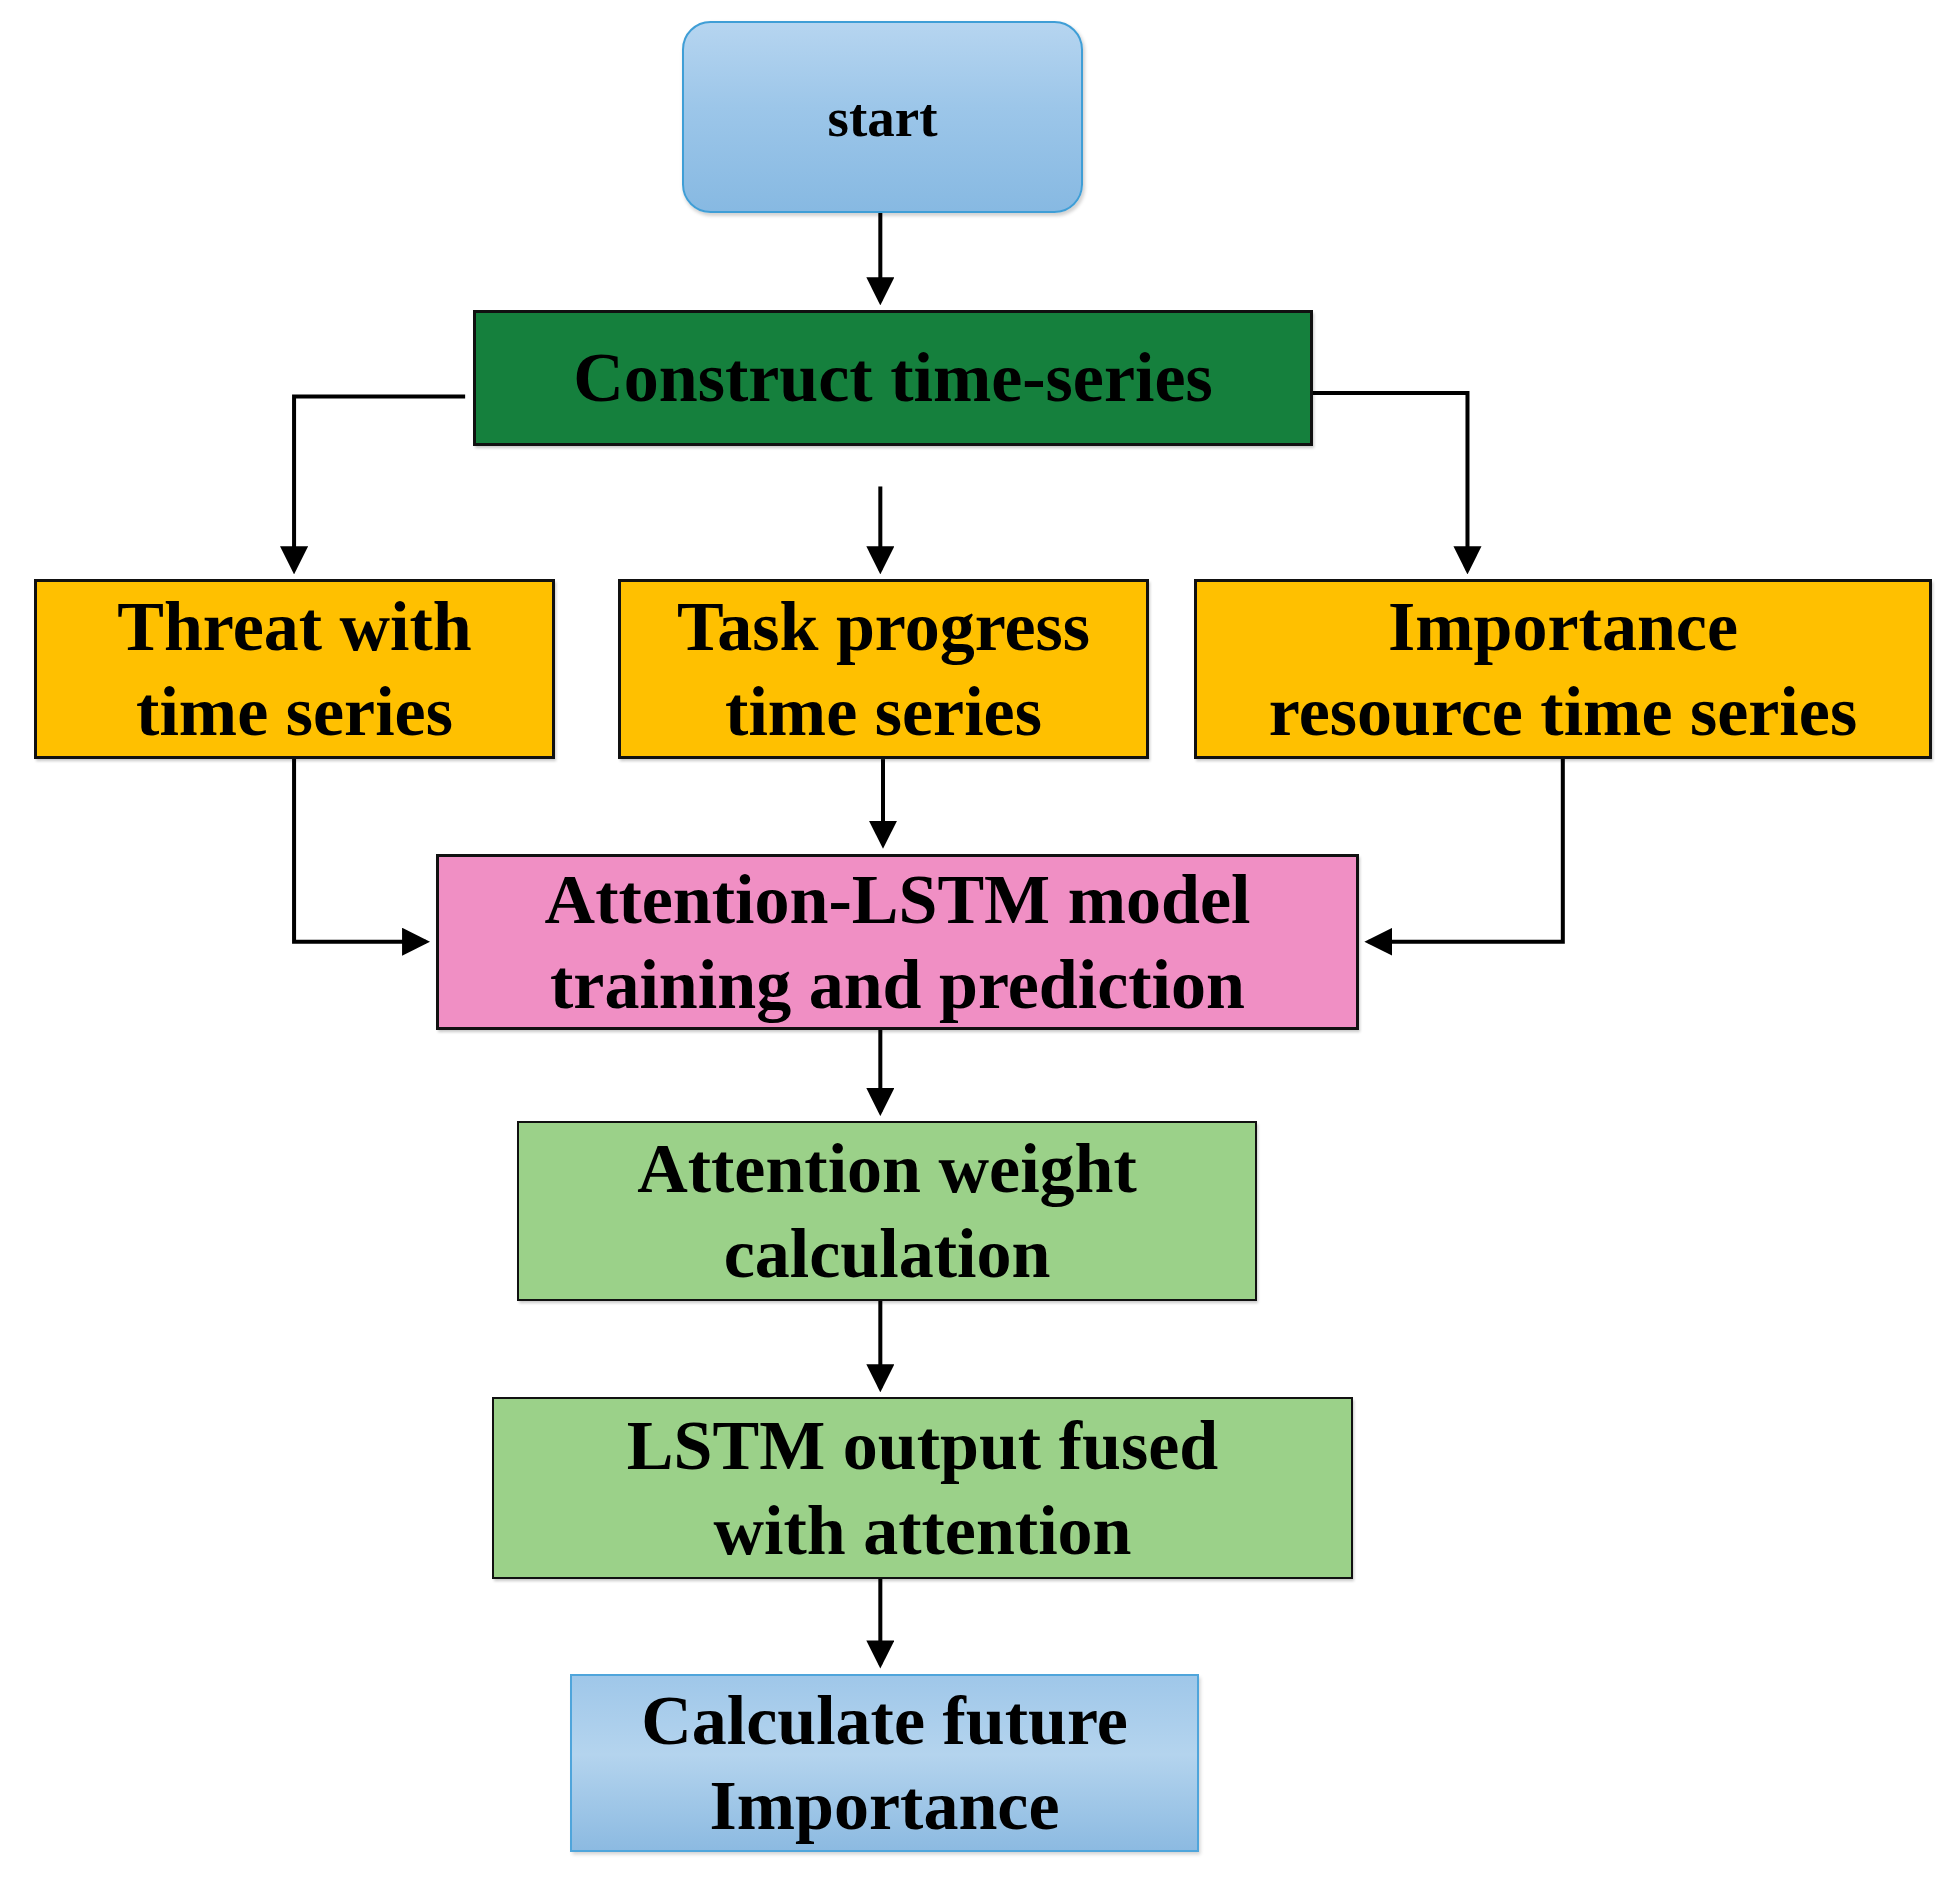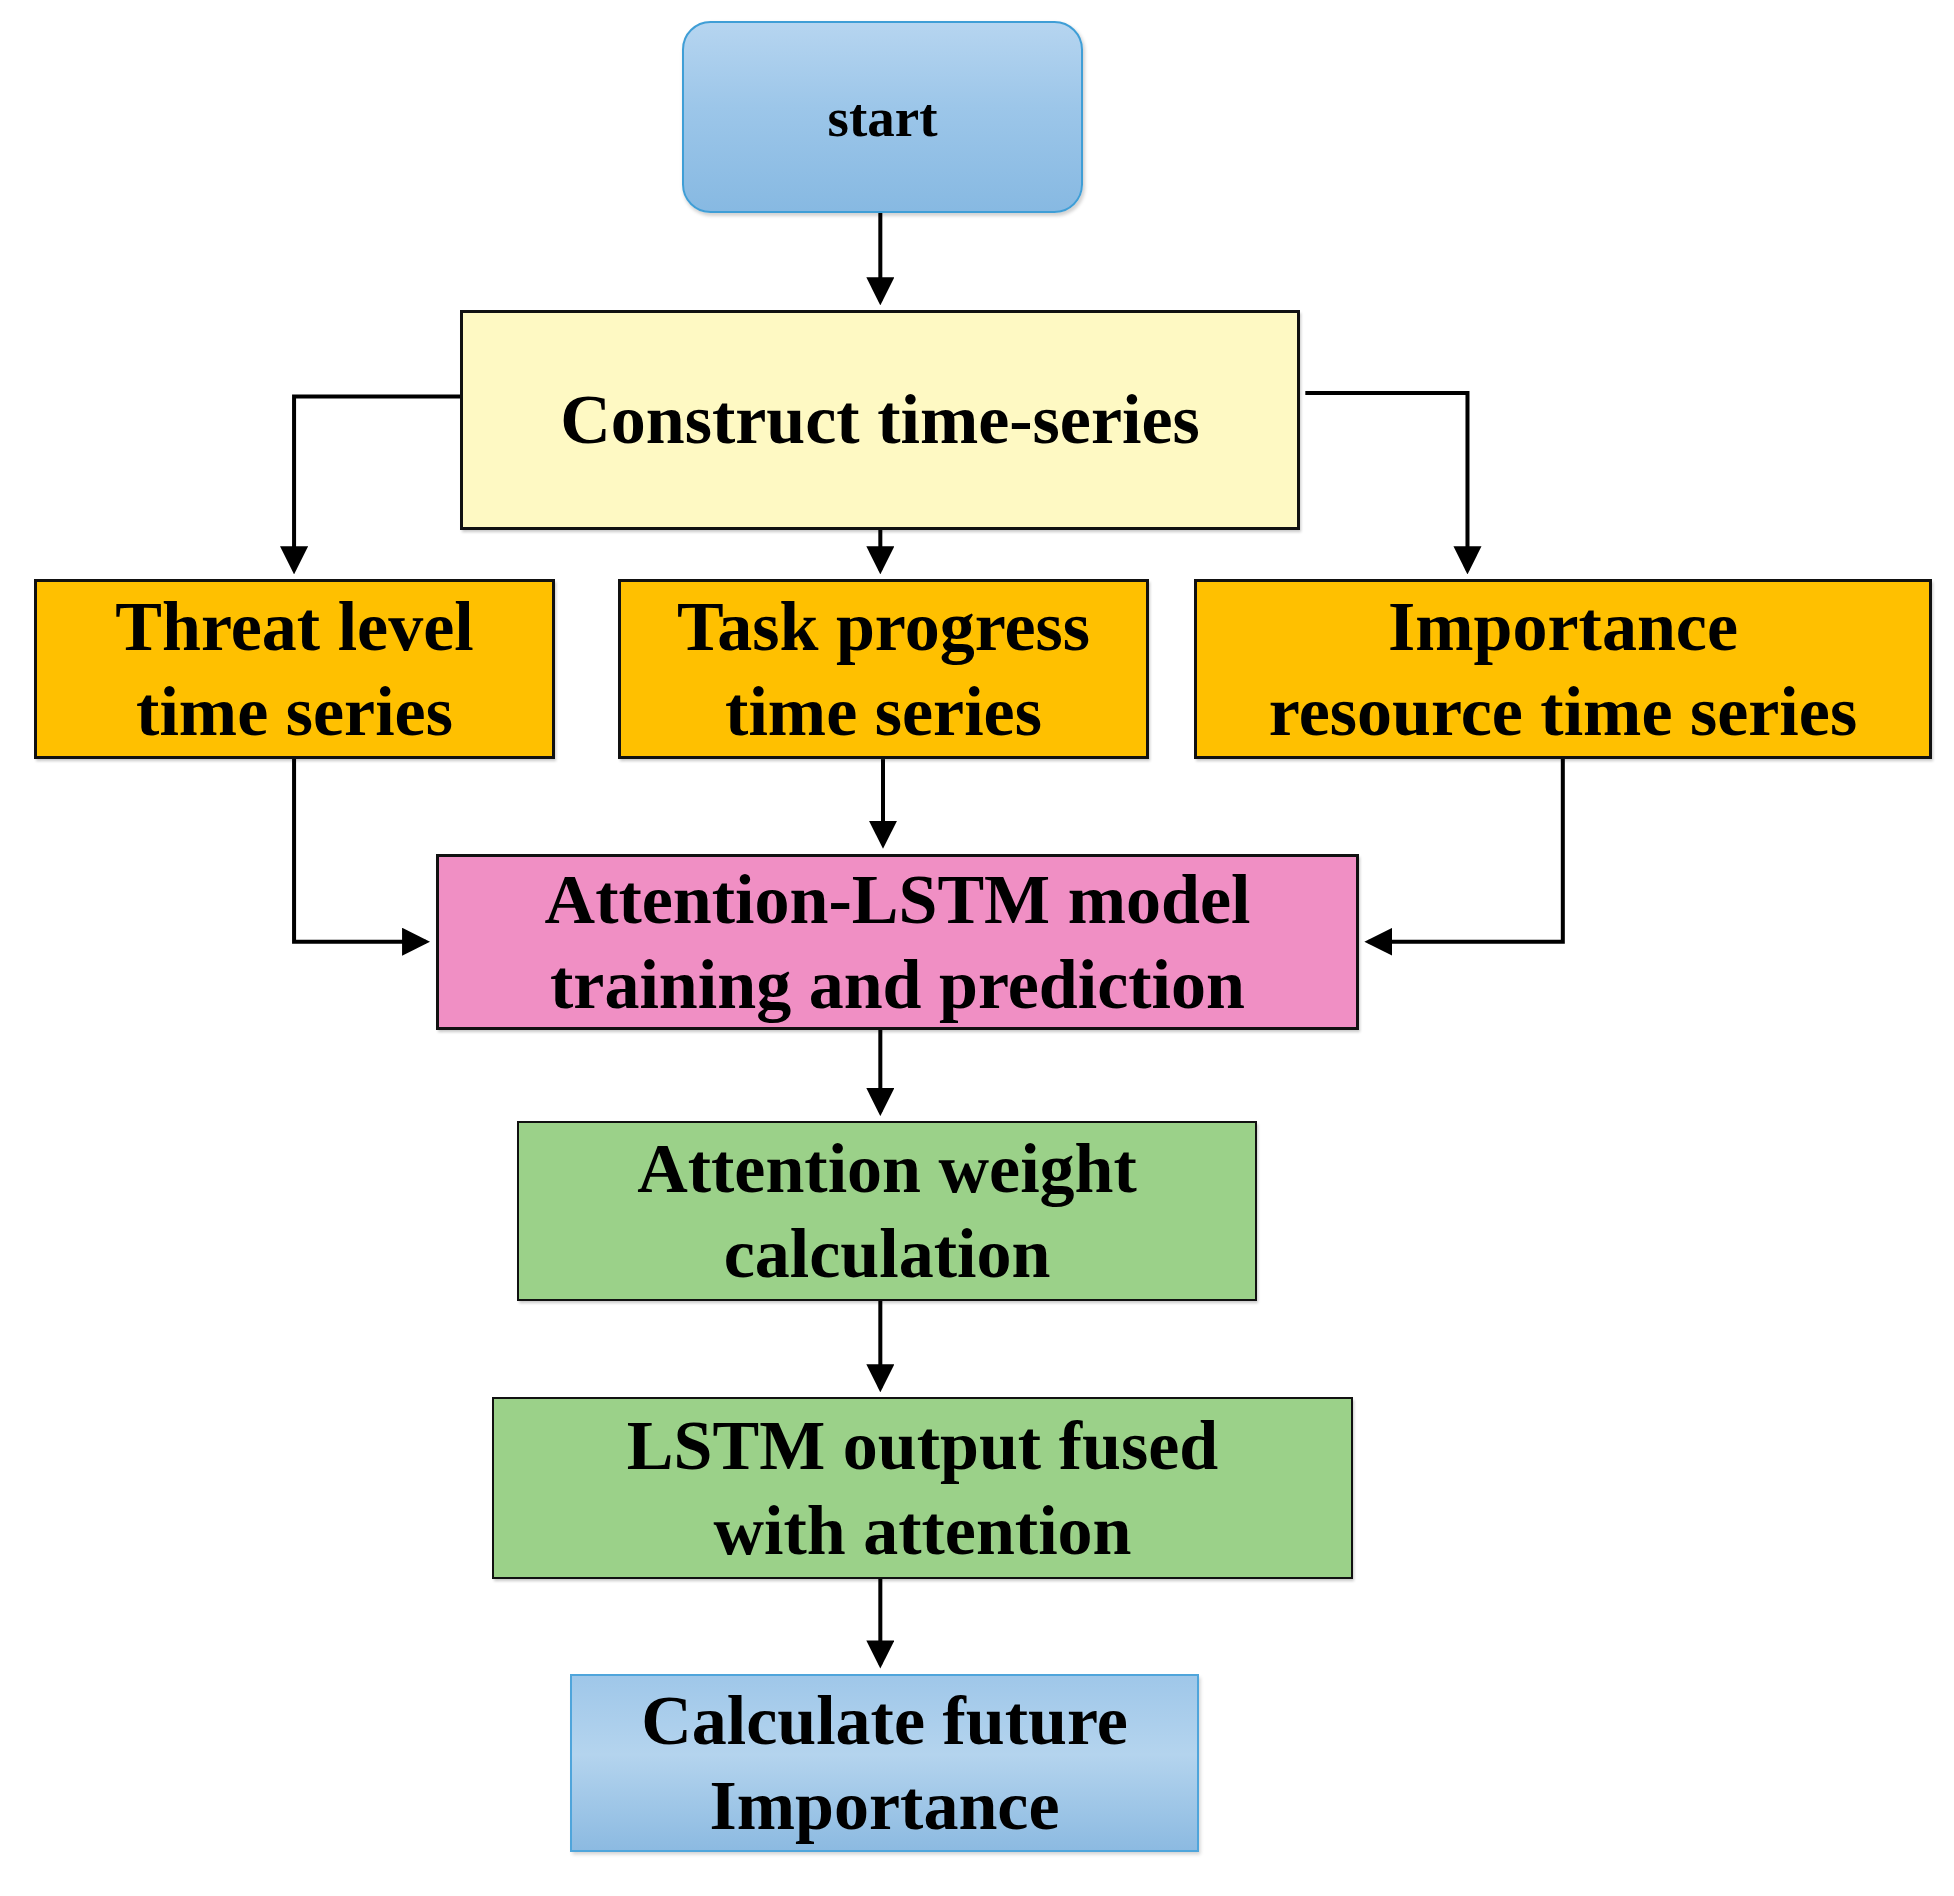--- a/index.html
+++ b/index.html
@@ -46,23 +46,23 @@
 
   .node-start {
     left: 682px; top: 21.4px; width: 401px; height: 192px;
     border: 2.7px solid #3f9ed6;
     border-radius: 28.5px;
     background: linear-gradient(180deg, #b6d5f0 0%, #9cc6e9 45%, #87b9e2 100%);
     box-shadow: 1.8px 2.7px 3.6px rgba(0,0,0,0.18);
     font-size: 55px;
   }
   .node-construct {
-    left: 460px; top: 310px; width: 840px; height: 220px;
+    left: 473px; top: 310px; width: 840px; height: 136px;
     border: 3.6px solid #111111;
-    background: #fef9c3;
+    background: #15803d;
     box-shadow: 1.8px 2.7px 2.7px rgba(0,0,0,0.22);
   }
   .node-orange {
     border: 3.6px solid #111111;
     background: #ffc000;
     box-shadow: 1.8px 2.7px 2.7px rgba(0,0,0,0.22);
   }
   .node-threat      { left: 34px;   top: 579px; width: 521px; height: 180px; }
   .node-task        { left: 618px;  top: 579px; width: 531px; height: 180px; }
   .node-maintenance { left: 1194px; top: 579px; width: 738px; height: 180px; }
@@ -111,21 +111,21 @@
 
   <div class="node node-start">
     <span class="line">start</span>
   </div>
 
   <div class="node node-construct">
     <span class="line">Construct time-series</span>
   </div>
 
   <div class="node node-orange node-threat">
-    <span class="line">Threat level</span>
+    <span class="line">Threat with</span>
     <span class="line">time series</span>
   </div>
 
   <div class="node node-orange node-task">
     <span class="line">Task progress</span>
     <span class="line">time series</span>
   </div>
 
   <div class="node node-orange node-maintenance">
     <span class="line">Importance</span>

